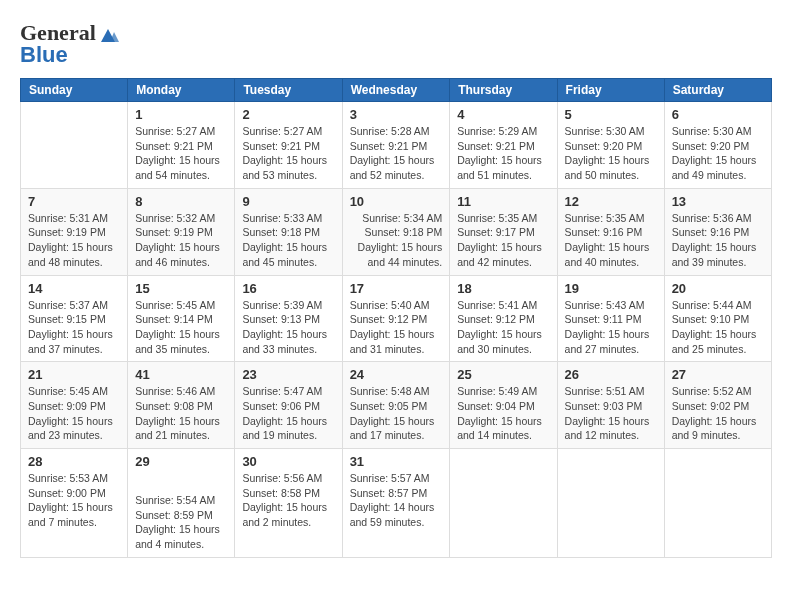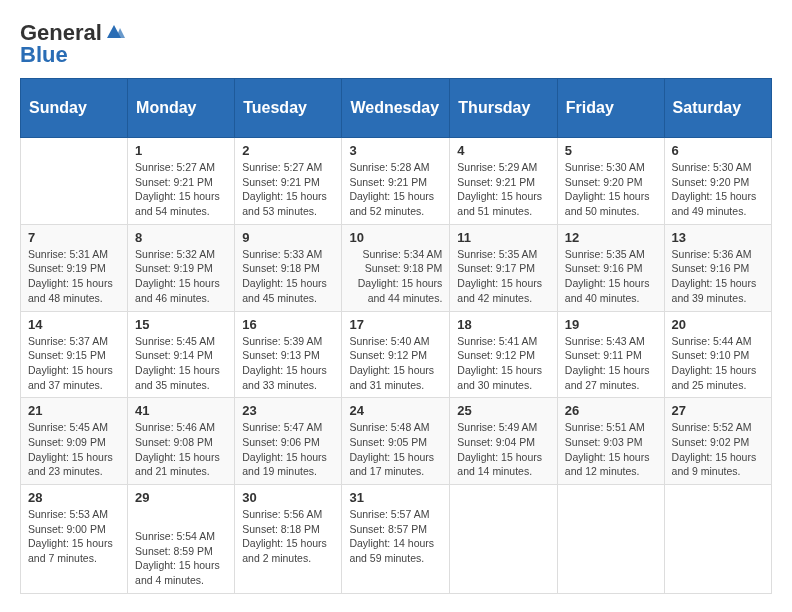--- a/index.html
+++ b/index.html
@@ -36,22 +36,22 @@
     }
     .calendar {
       width: 100%;
       border-collapse: collapse;
       border: 1px solid #ccc;
     }
     .calendar th {
       background-color: #2a6db5;
       color: #fff;
       text-align: left;
-      padding: 20px 8px;
-      font-size: 16px;
+      padding: 4px 8px;
+      font-size: 12px;
       border: 1px solid #1e5a9a;
     }
     .calendar td {
       vertical-align: top;
       padding: 5px 7px;
       border: 1px solid #ddd;
       font-size: 11px;
       color: #333;
       width: 108px;
       min-height: 80px;
@@ -75,21 +75,21 @@
     }
     .empty-cell {
       background: #fff;
     }
   </style>
 </head>
 <body>
 
 <div class="header">
   <div class="logo">
-    <div style="display:flex;align-items:flex-start;">
+    <div style="display:flex;align-items:flex-end;font-family:Liberation Serif, serif;">
       <span style="font-size:22px;font-weight:bold;color:#333;">General</span>
       <svg width="22" height="22" viewBox="0 0 22 22" style="margin-left:1px;vertical-align:middle;">
         <polygon points="4,18 18,18 11,5" fill="#2a6db5"></polygon>
         <polygon points="13,18 22,18 17,8" fill="#2a6db5" opacity="0.7"></polygon>
       </svg>
     </div>
     <span style="font-size:22px;font-weight:bold;color:#2a6db5;margin-top:-4px;">Blue</span>
   </div>
 </div>
 
@@ -315,21 +315,21 @@
         <td class="row-white">
           <span class="day-num">29</span>
           <div class="day-info" style="white-space: pre-line; margin-top: 24px;">Sunrise: 5:54 AM
 Sunset: 8:59 PM
 Daylight: 15 hours
 and 4 minutes.</div>
         </td>
         <td class="row-white">
           <span class="day-num">30</span>
           <div class="day-info" style="white-space: pre-line;">Sunrise: 5:56 AM
-Sunset: 8:18 PM
+Sunset: 8:58 PM
 Daylight: 15 hours
 and 2 minutes.</div>
         </td>
         <td class="row-white">
           <span class="day-num">31</span>
           <div class="day-info" style="white-space: pre-line;">Sunrise: 5:57 AM
 Sunset: 8:57 PM
 Daylight: 14 hours
 and 59 minutes.</div>
         </td>

